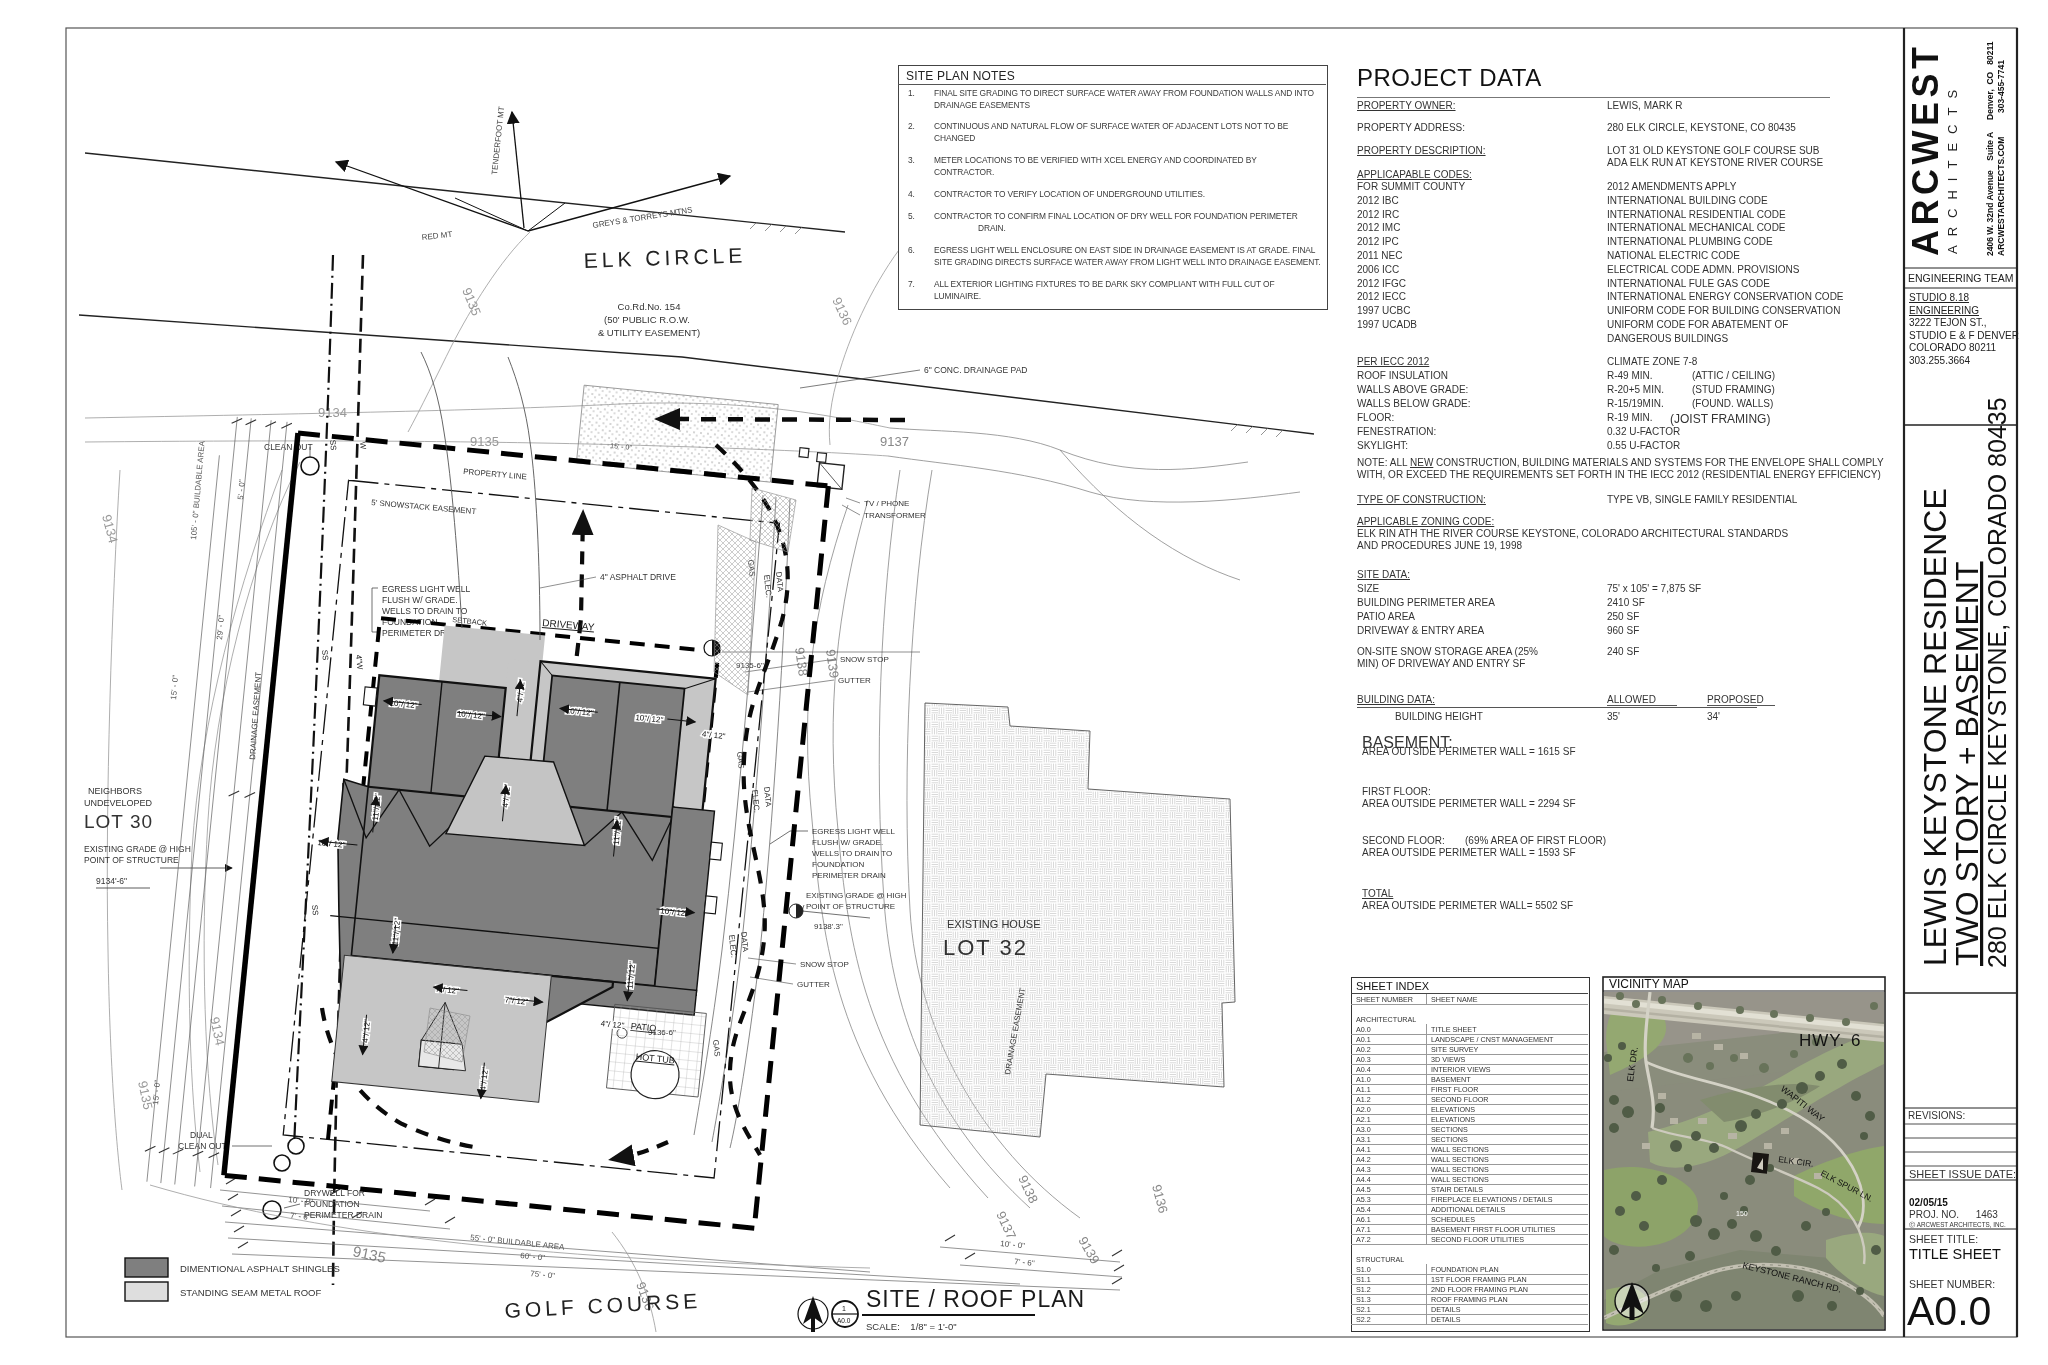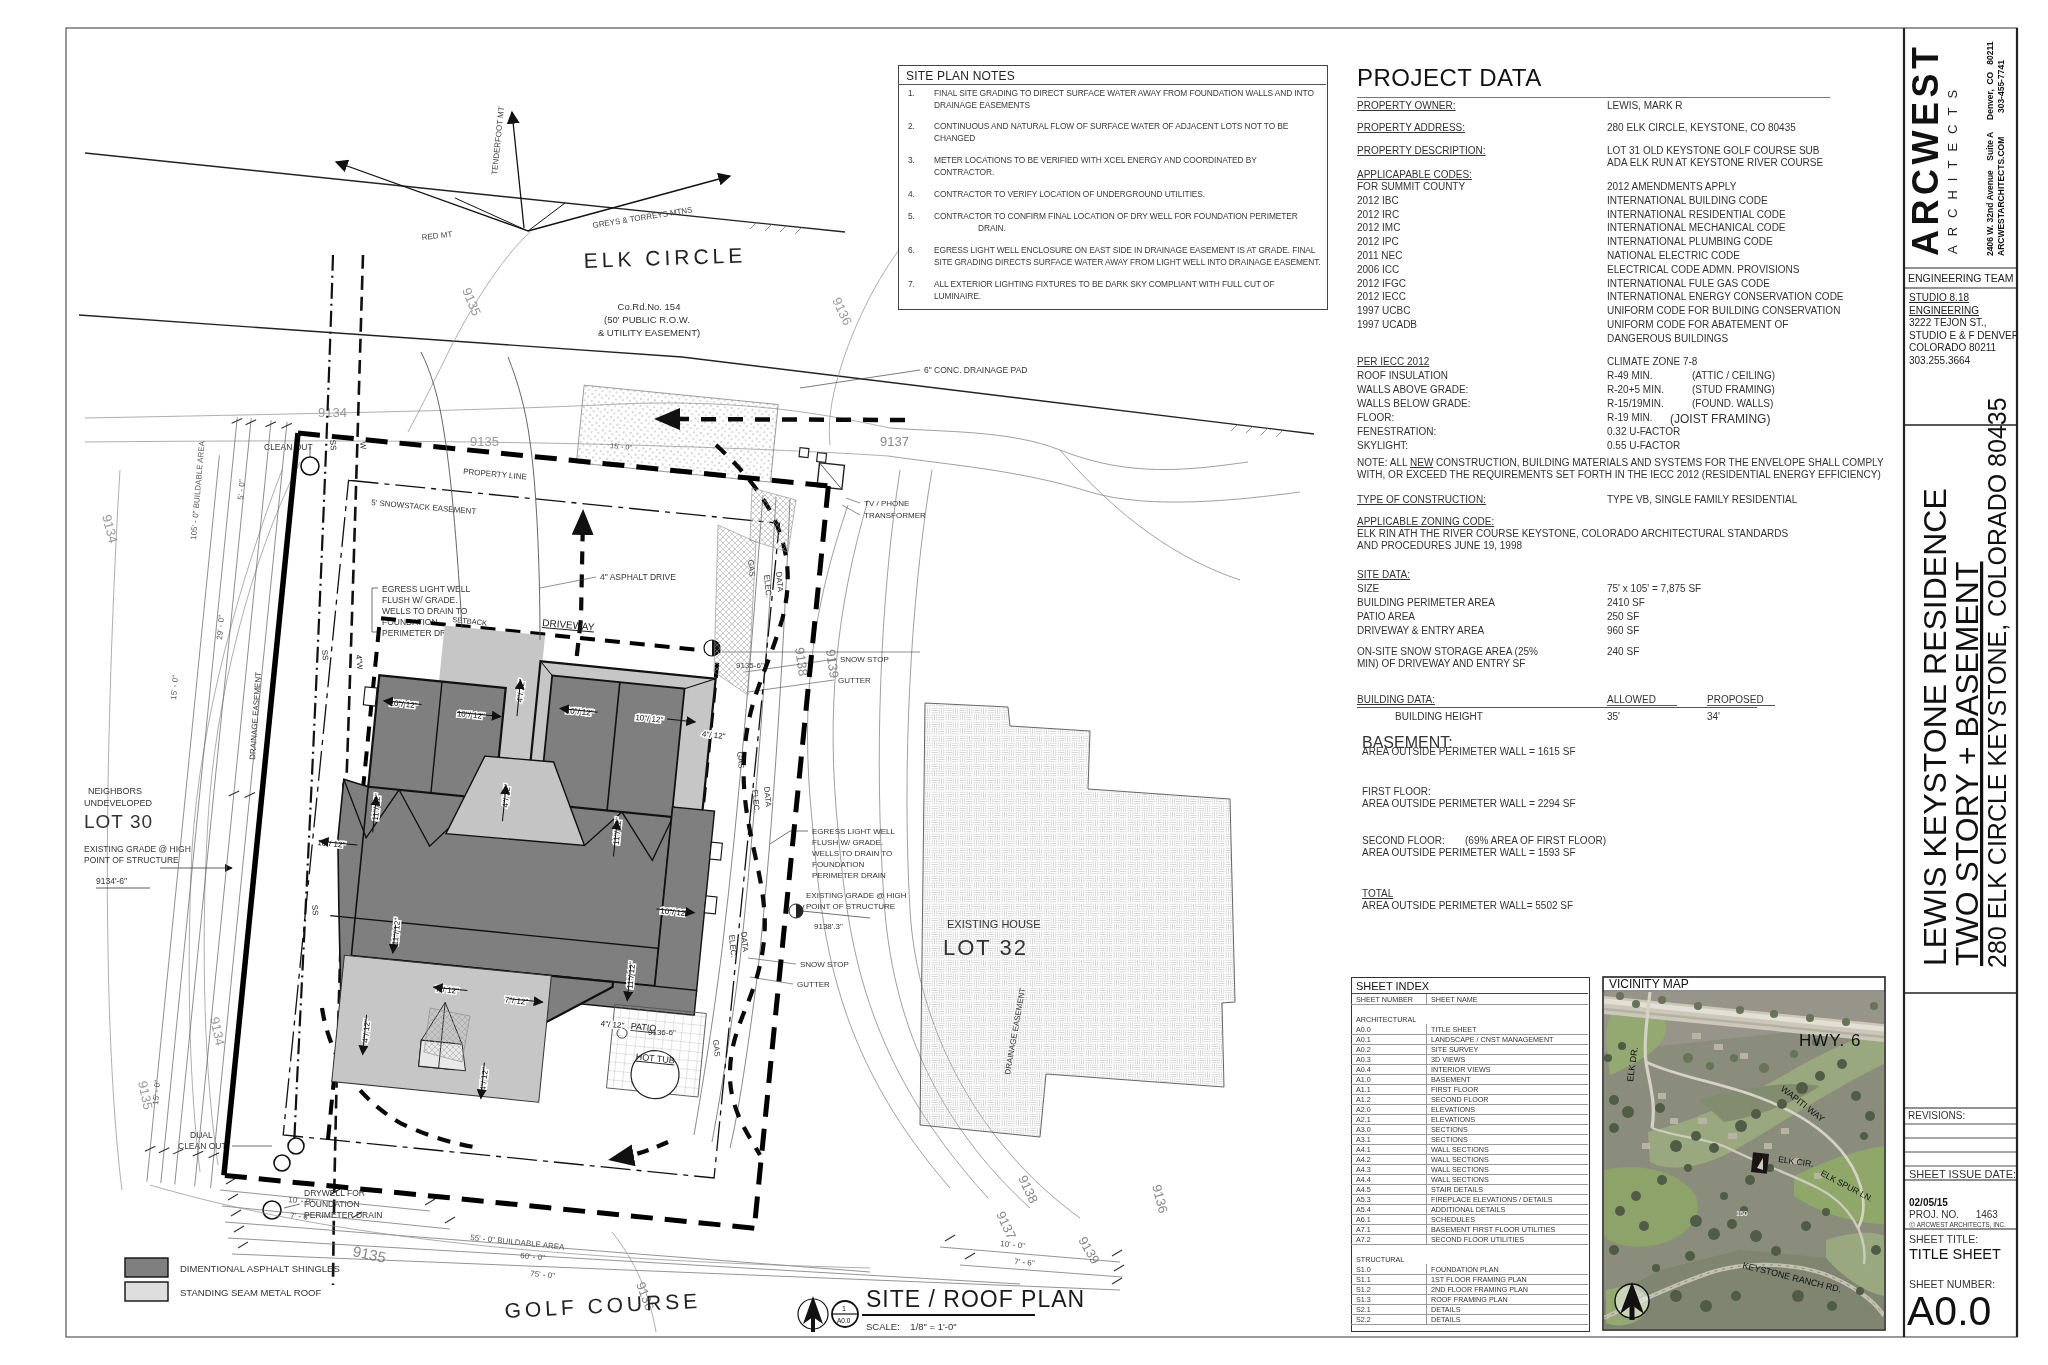--- a/index.html
+++ b/index.html
@@ -672,21 +672,21 @@
 <div class="abs t9" style="left:934px;top:256px;white-space:nowrap;">SITE GRADING DIRECTS SURFACE WATER AWAY FROM LIGHT WELL INTO DRAINAGE EASEMENT.</div>
 <div class="abs t9" style="left:908px;top:278px;">7.</div>
 <div class="abs t9" style="left:934px;top:278px;white-space:nowrap;">ALL EXTERIOR LIGHTING FIXTURES TO BE DARK SKY COMPLIANT WITH FULL CUT OF</div>
 <div class="abs t9" style="left:934px;top:290px;white-space:nowrap;">LUMINAIRE.</div>
 
 <div class="abs" style="left:1357px;top:64px;font-size:24px;letter-spacing:0.5px;color:#111;">PROJECT DATA</div>
 <div class="abs" style="left:1357px;top:97px;width:473px;border-top:1.4px solid #777;"></div>
 
 <div class="abs lbl" style="left:1357px;top:100px;text-decoration:underline;font-size:10px;">PROPERTY OWNER:</div>
     <div class="abs lbl" style="left:1607px;top:100px;font-size:10px;">LEWIS, MARK R</div>
-<div class="abs lbl" style="left:1357px;top:122px;text-decoration:underline;font-size:10px;">PROPERTY ADDRESS:</div>
+<div class="abs lbl" style="left:1357px;top:122px;font-size:10px;">PROPERTY ADDRESS:</div>
     <div class="abs lbl" style="left:1607px;top:122px;font-size:10px;">280 ELK CIRCLE, KEYSTONE, CO 80435</div>
 <div class="abs lbl" style="left:1357px;top:145px;text-decoration:underline;font-size:10px;">PROPERTY DESCRIPTION:</div>
     <div class="abs lbl" style="left:1607px;top:145px;font-size:10px;">LOT 31 OLD KEYSTONE GOLF COURSE SUB</div>
 <div class="abs lbl" style="left:1607px;top:157px;font-size:10px;">ADA ELK RUN AT KEYSTONE RIVER COURSE</div>
 <div class="abs lbl" style="left:1357px;top:169px;text-decoration:underline;font-size:10px;">APPLICAPABLE CODES:</div>
 <div class="abs lbl" style="left:1357px;top:181px;font-size:10px;">FOR SUMMIT COUNTY</div>
     <div class="abs lbl" style="left:1607px;top:181px;font-size:10px;">2012 AMENDMENTS APPLY</div>
 <div class="abs lbl" style="left:1357px;top:194.8px;font-size:10px;">2012 IBC</div>
     <div class="abs lbl" style="left:1607px;top:194.8px;font-size:10px;">INTERNATIONAL BUILDING CODE</div>
 <div class="abs lbl" style="left:1357px;top:208.60000000000002px;font-size:10px;">2012 IRC</div>

